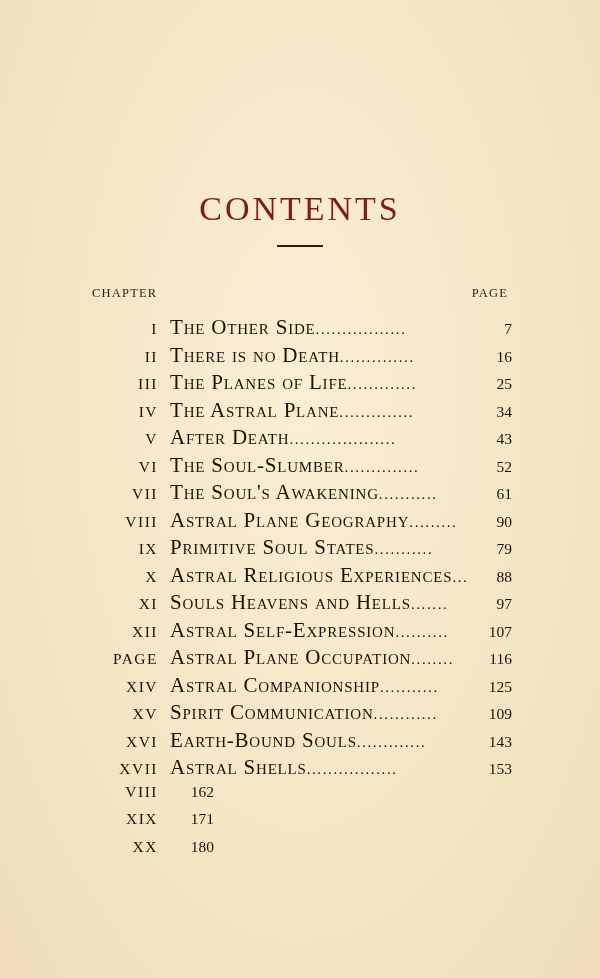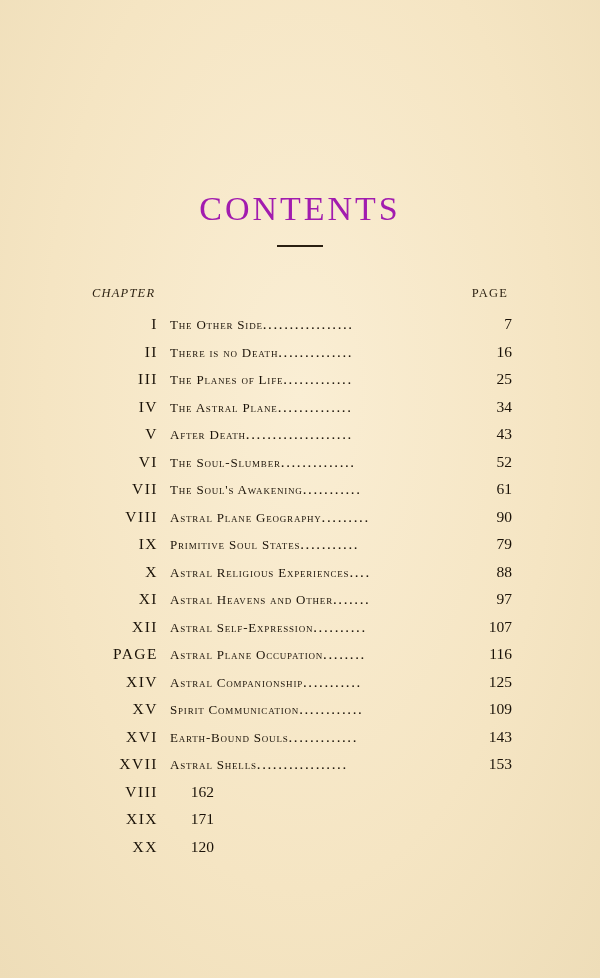--- a/index.html
+++ b/index.html
@@ -30,21 +30,21 @@
   .page-title {
     position: absolute;
     top: 190px;
     left: 0;
     width: 100%;
     text-align: center;
     font-size: 34px;
     letter-spacing: 3px;
     font-family: "Liberation Serif", serif;
     font-weight: normal;
-    color: #a21caf;
+    color: #7f1d1d;
   }
   .title-rule {
     position: absolute;
     top: 245px;
     left: 50%;
     transform: translateX(-50%);
     width: 46px;
     height: 2px;
     background: #2a1f10;
   }
@@ -54,21 +54,20 @@
     left: 92px;
     width: 420px;
     font-size: 12.5px;
     letter-spacing: 1.2px;
     color: #2a1f10;
   }
   .col-headers .chapter-head {
     position: absolute;
     left: 0;
     top: 0;
-    font-style: italic;
   }
   .col-headers .page-head {
     position: absolute;
     right: 4px;
     top: 0;
   }
   .toc {
     position: absolute;
     top: 315px;
     left: 92px;
@@ -90,21 +89,21 @@
   }
   .entry {
     flex: 1 1 auto;
     white-space: nowrap;
     overflow: hidden;
     letter-spacing: 0.9px;
   }
   
   .entry .t {
     font-variant: small-caps;
-    font-size: 13px;
+    font-size: 21px;
     letter-spacing: 0.8px;
   }
   .leader {
     letter-spacing: 1.6px;
     font-size: 15px;
   }
   .pageno {
     width: 44px;
     text-align: right;
     font-size: 15.5px;
@@ -172,21 +171,21 @@
         <span class="entry"><span class="t">Primitive Soul States</span><span class="leader">...........</span></span>
         <span class="pageno">79</span>
       </div>
       <div class="toc-row">
         <span class="roman">X</span>
         <span class="entry"><span class="t">Astral Religious Experiences</span><span class="leader">....</span></span>
         <span class="pageno">88</span>
       </div>
       <div class="toc-row">
         <span class="roman">XI</span>
-        <span class="entry"><span class="t">Astral Heavens and Other</span><span class="leader">.......</span></span>
+        <span class="entry"><span class="t">Souls Heavens and Hells</span><span class="leader">.......</span></span>
         <span class="pageno">97</span>
       </div>
       <div class="toc-row">
         <span class="roman">XII</span>
         <span class="entry"><span class="t">Astral Self-Expression</span><span class="leader">..........</span></span>
         <span class="pageno">107</span>
       </div>
       <div class="toc-row">
         <span class="roman">PAGE</span>
         <span class="entry"><span class="t">Astral Plane Occupation</span><span class="leader">........</span></span>
@@ -215,17 +214,17 @@
       <div class="toc-row">
         <span class="roman">VIII</span>
         <span class="pageno">162</span>
       </div>
       <div class="toc-row">
         <span class="roman">XIX</span>
         <span class="pageno">171</span>
       </div>
       <div class="toc-row">
         <span class="roman">XX</span>
-        <span class="pageno">120</span>
+        <span class="pageno">180</span>
       </div>
     </div>
 
 </div>
 
 </body></html>

